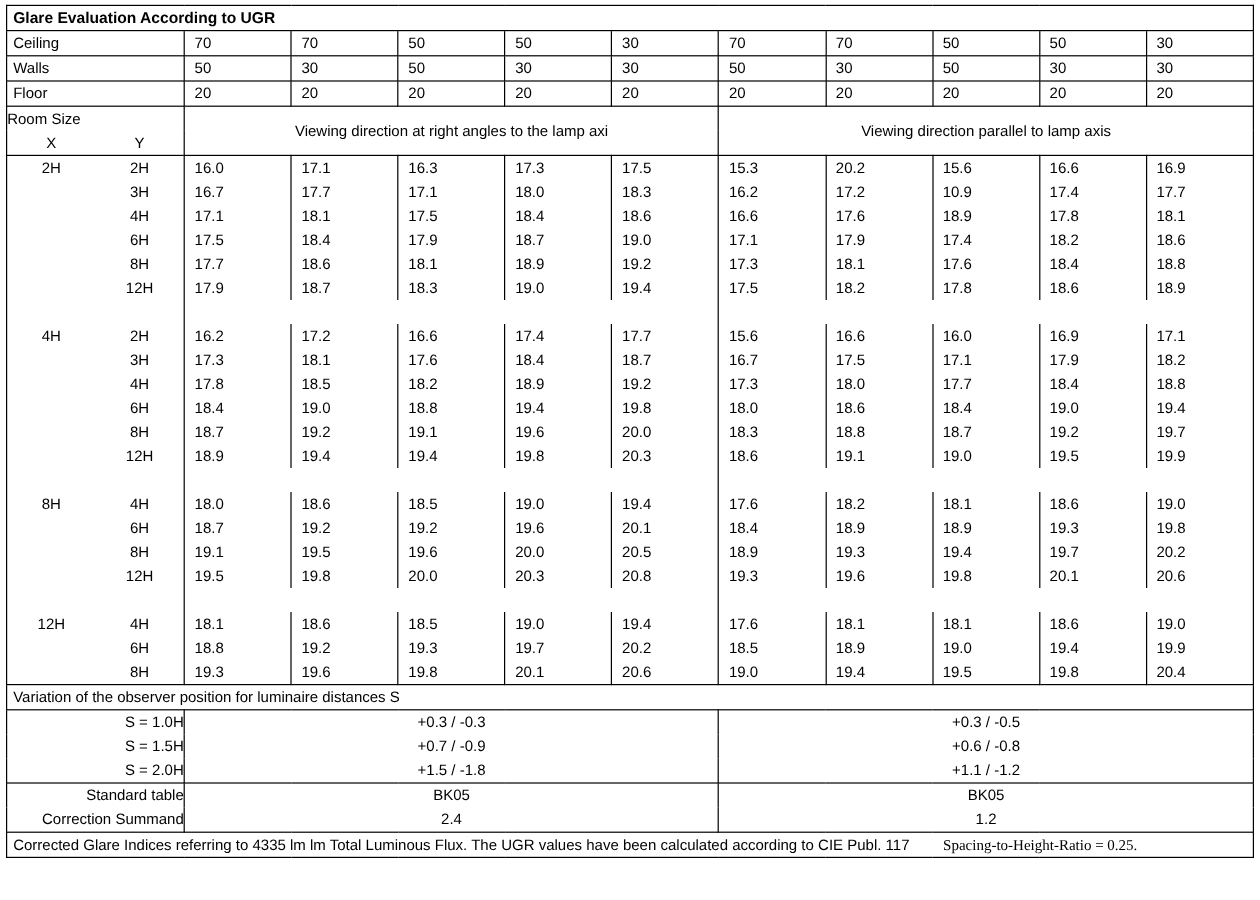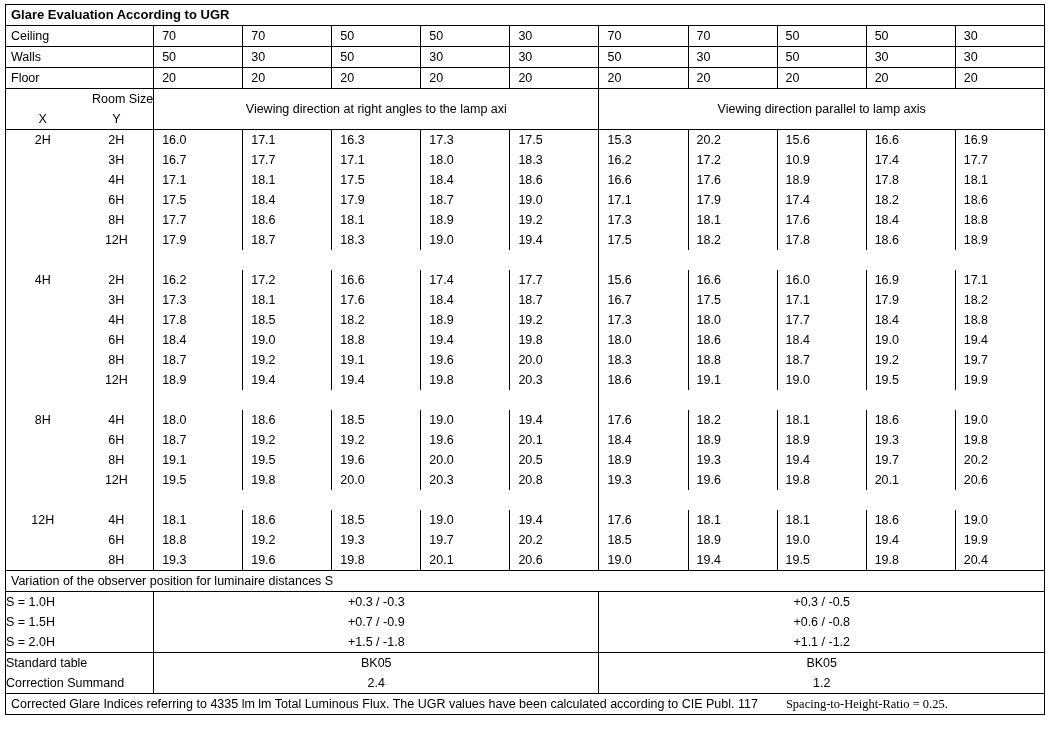--- a/index.html
+++ b/index.html
@@ -40,30 +40,30 @@
   .val {
     padding-left: 8px !important;
     text-align: left;
   }
   .nb-l { border-left: none !important; }
   .nb-r { border-right: none !important; }
   .nb-t { border-top: none !important; }
   .nb-b { border-bottom: none !important; }
   .ctr { text-align: center; }
   .hdr-group { text-align: center; }
-  .roomsize-lbl { text-align: right; }
+  .roomsize-lbl { text-align: left; }
   .spacer-row td { height: 13px; line-height: 13px; }
   .footer-cell {
     padding-left: 5px !important;
     height: 22px;
     line-height: 22px;
     font-size: 12.5px;
   }
   .footnote-spacing { padding-left: 28px; font-family: Liberation Serif, serif; }
-  .sum-label { text-align: left; }
+  .sum-label { text-align: right; }
   .two-line-head {
     height: 40px;
     line-height: 19px;
     text-align: center;
   }
   .blockgap td { border-left: 1px solid #000; border-right: 1px solid #000; }
 </style>
 </head>
 <body>
 

